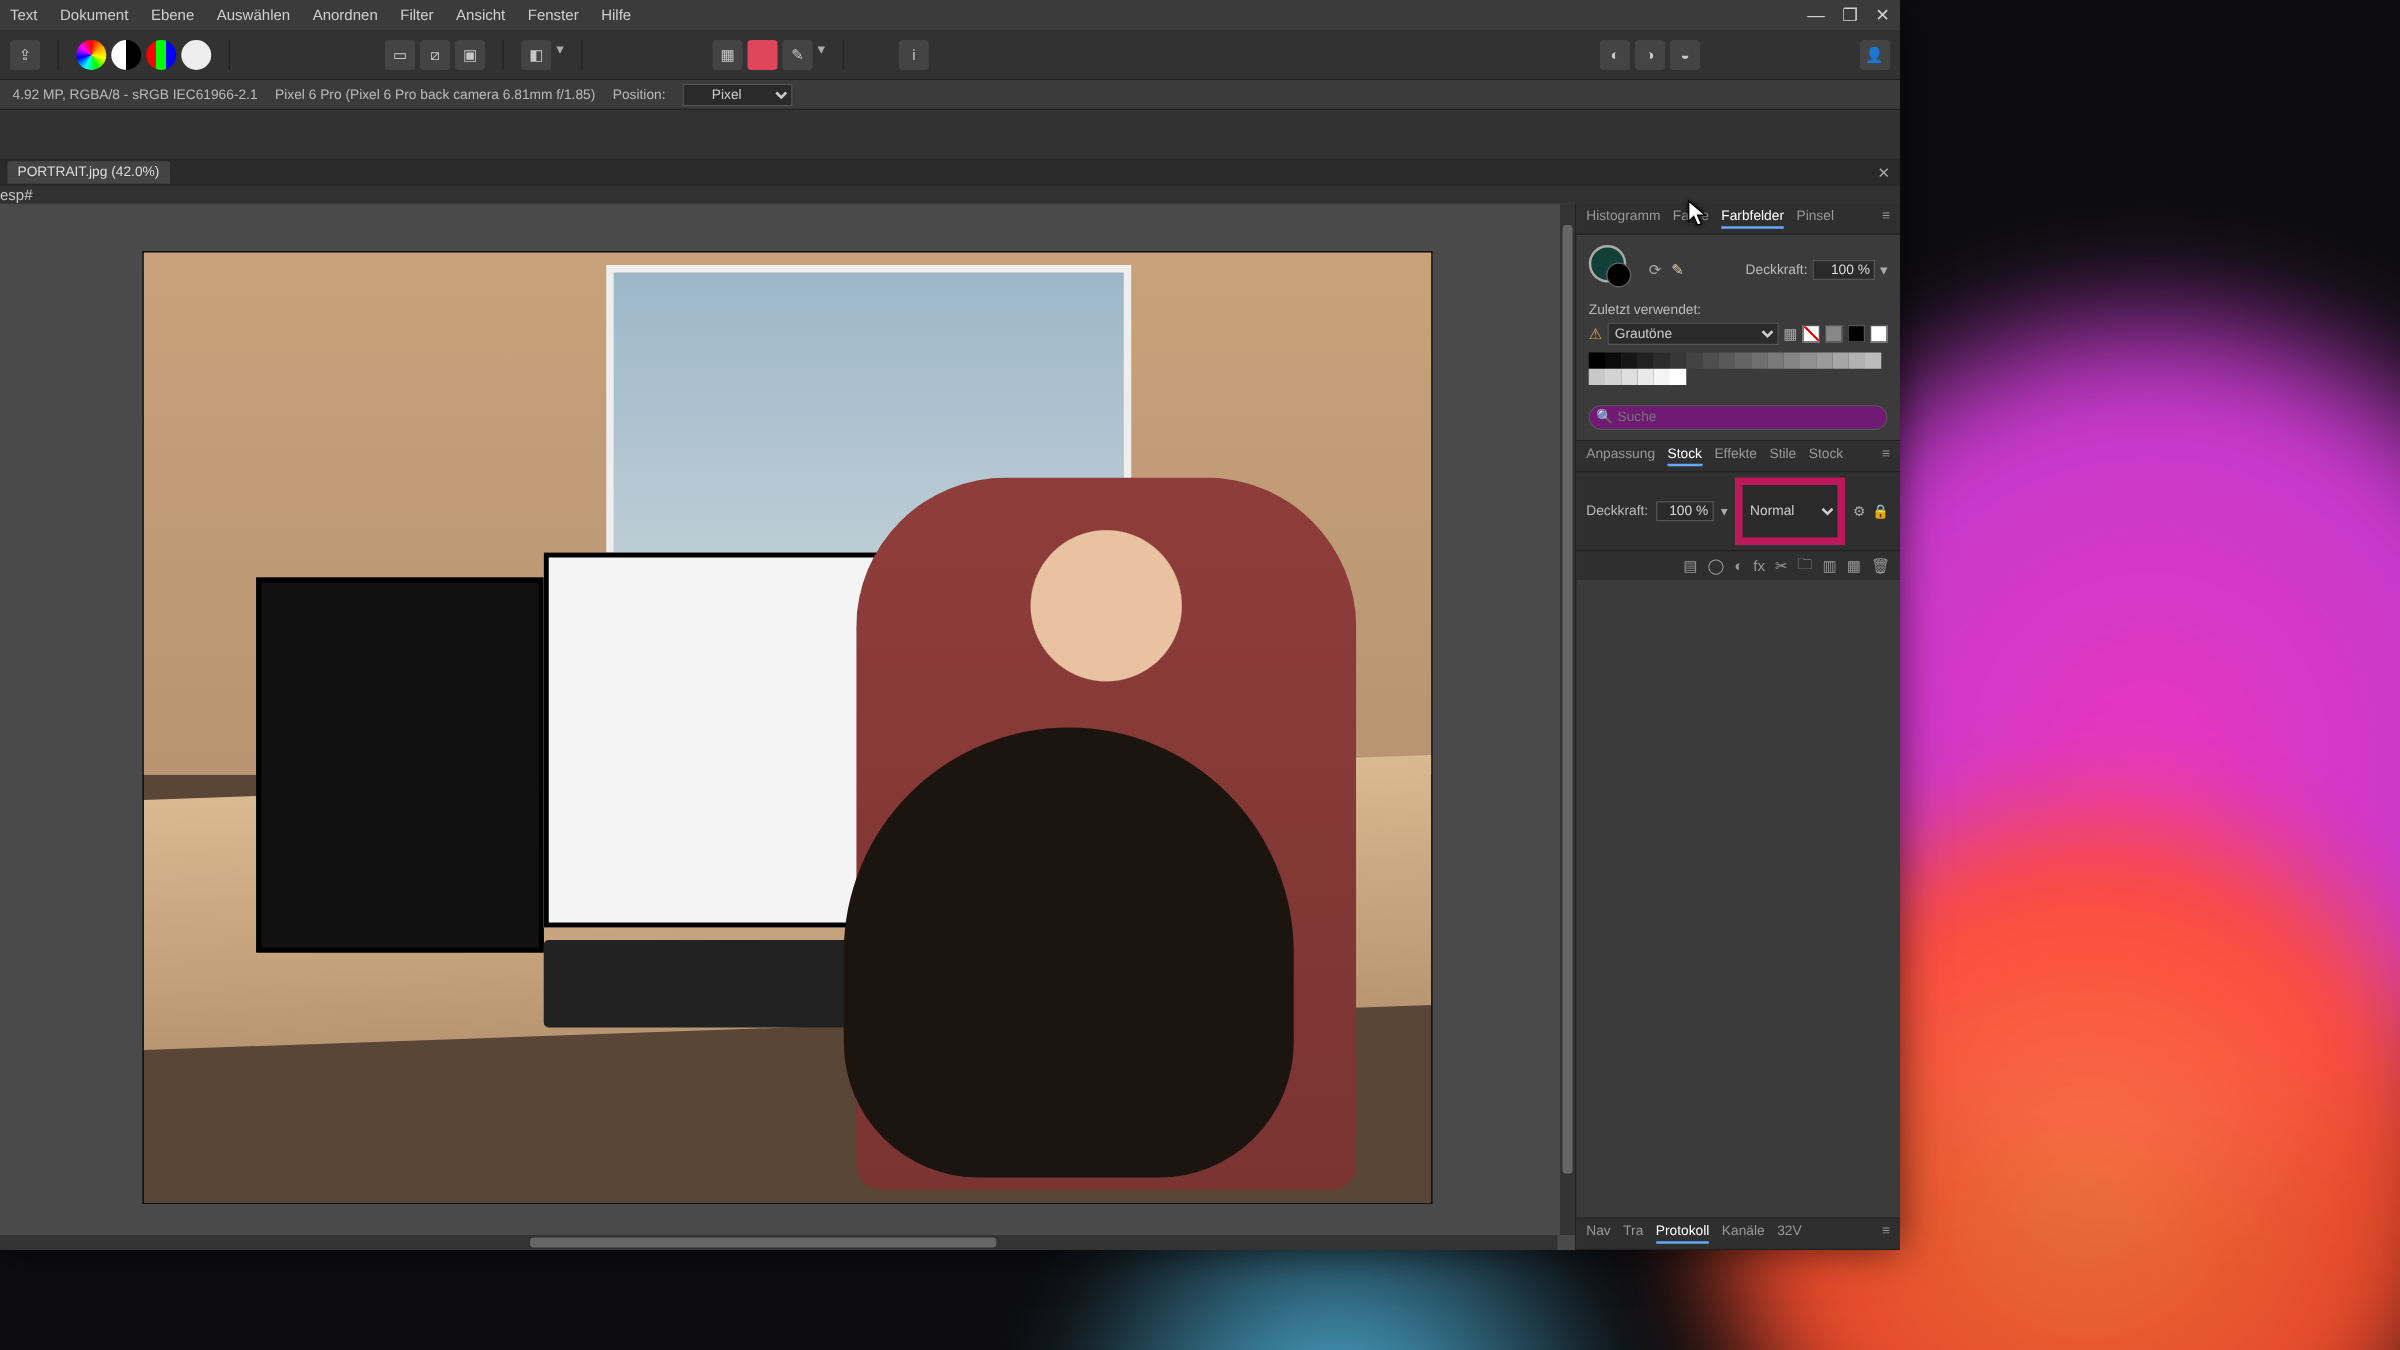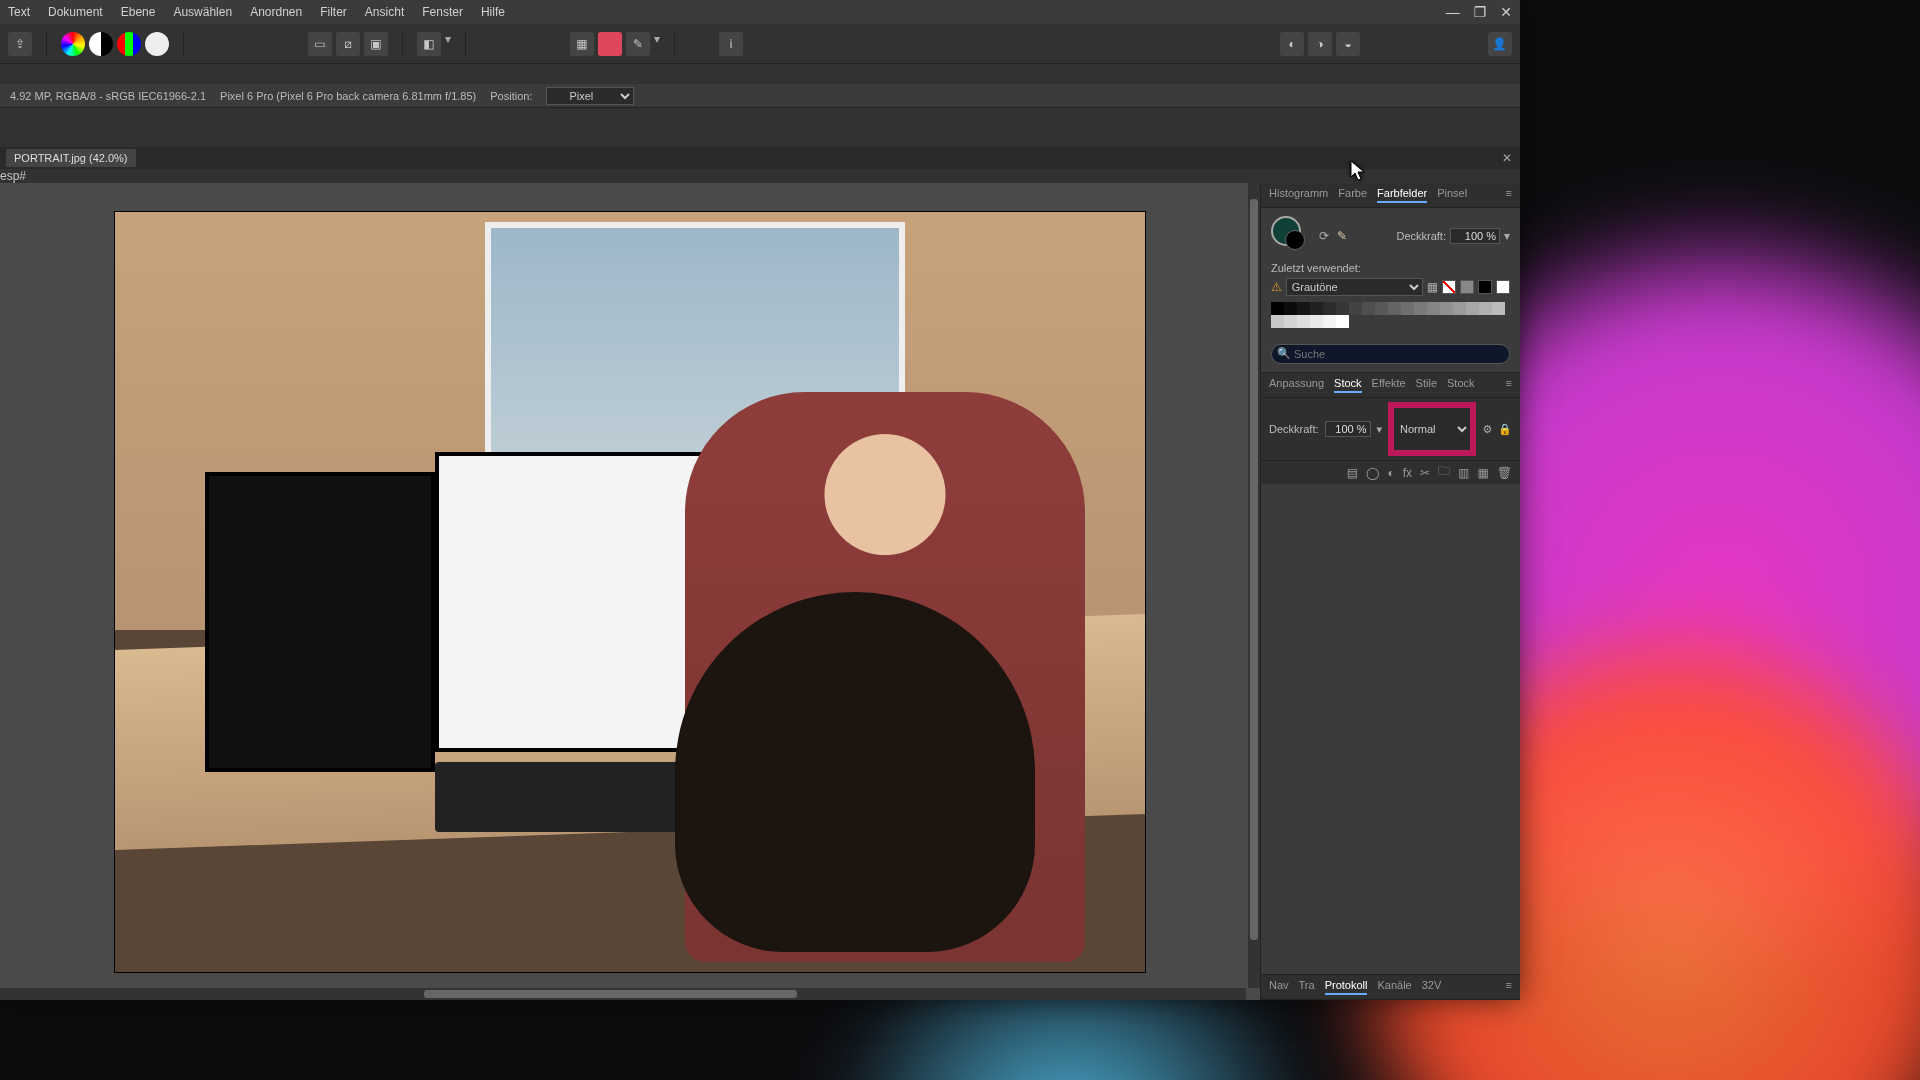--- a/index.html
+++ b/index.html
@@ -26,21 +26,21 @@
 .tb-btn { width: 24px; height: 24px; background: #444; border-radius: 3px; display: flex; align-items: center; justify-content: center; }
 .tb-sep { width: 1px; height: 24px; background: #222; margin: 0 6px; }
 .tb-group { display:flex; gap:4px; }
 .tb-btn.accent1{background:#e0465b;}
 .tb-btn.wheel{background:conic-gradient(red,orange,yellow,lime,cyan,blue,magenta,red);border-radius:50%;}
 .tb-btn.half{background:linear-gradient(90deg,#fff 50%,#000 50%);border-radius:50%;}
 .tb-btn.rgb{background:linear-gradient(90deg,#f00 33%,#0f0 33% 66%,#00f 66%);border-radius:50%;}
 .tb-btn.white{background:#eee;border-radius:50%;}
 
 
-.contextbar { height: 24px; background: #3b3b3b; border-bottom: 1px solid #222; display: flex; align-items: center; padding: 0 10px; gap: 14px; font-size: 11px; color: #bbb; margin-top: 20px; }
+.contextbar { height: 24px; background: #3b3b3b; border-bottom: 1px solid #222; display: flex; align-items: center; padding: 0 10px; gap: 14px; font-size: 11px; color: #bbb; }
 .contextbar select { background: #2a2a2a; color: #ccc; border: 1px solid #555; font-size: 11px; padding: 1px 24px 1px 18px; }
 
 
 .doctabs { height: 22px; background: #2a2a2a; display: flex; align-items: center; padding-left: 6px; font-size: 11px; margin-top: 39px; }
 .doctab { background: #444; padding: 3px 8px; border-radius: 2px 2px 0 0; color:#ddd; display:flex; align-items:center; gap:6px;}
 .doctabs .spacer{flex:1;}
 .doctabs .close{font-size:12px;color:#aaa;padding:0 8px;}
 
 
 .central { flex: 1; display: flex; min-height: 0; }
@@ -79,21 +79,21 @@
 .palette-row{display:flex;align-items:center;gap:4px;margin-top:4px;}
 .palette-row select{flex:1;background:#2a2a2a;border:1px solid #555;color:#ccc;font-size:11px;padding:1px;}
 .sw{width:14px;height:14px;border:1px solid #555;}
 .sw.none{background:linear-gradient(45deg,transparent 45%,#f00 45% 55%,transparent 55%),#fff;}
 .sw.mid{background:#888;}
 .sw.black{background:#000;}
 .sw.white{background:#fff;}
 .gray-strip{display:flex;flex-wrap:wrap;margin-top:6px;}
 .gray-strip div{width:13px;height:13px;}
 .search-row{margin:8px 10px;position:relative;}
-.search-row input{width:100%;background:#0f172a;border:1px solid #555;color:#aaa;font-size:11px;padding:3px 6px 3px 22px;border-radius:10px;}
+.search-row input{width:100%;background:#701a75;border:1px solid #555;color:#aaa;font-size:11px;padding:3px 6px 3px 22px;border-radius:10px;}
 .search-row .icon{position:absolute;left:6px;top:3px;color:#888;font-size:11px;}
 
 
 .layers-panel{flex:1;display:flex;flex-direction:column;border-top:1px solid #222;min-height:0;}
 .layers-toolbar{display:flex;align-items:center;gap:6px;padding:4px 8px;background:#2f2f2f;font-size:11px;}
 .layers-toolbar select{background:#2a2a2a;border:6px solid #be185d;color:#ccc;font-size:11px;padding:14px 2px;}
 .layers-toolbar input{width:46px;background:#2a2a2a;border:1px solid #555;color:#ddd;font-size:11px;text-align:right;padding:1px 3px;}
 .layers-list{flex:1;overflow:auto;background:#3b3b3b;}
 .layer-row{display:flex;align-items:center;gap:8px;padding:4px 8px;background:#2f66a8;color:#fff;}
 .layer-thumb{width:30px;height:22px;background:linear-gradient(#caa77f,#6a513e);border:1px solid #222;}

